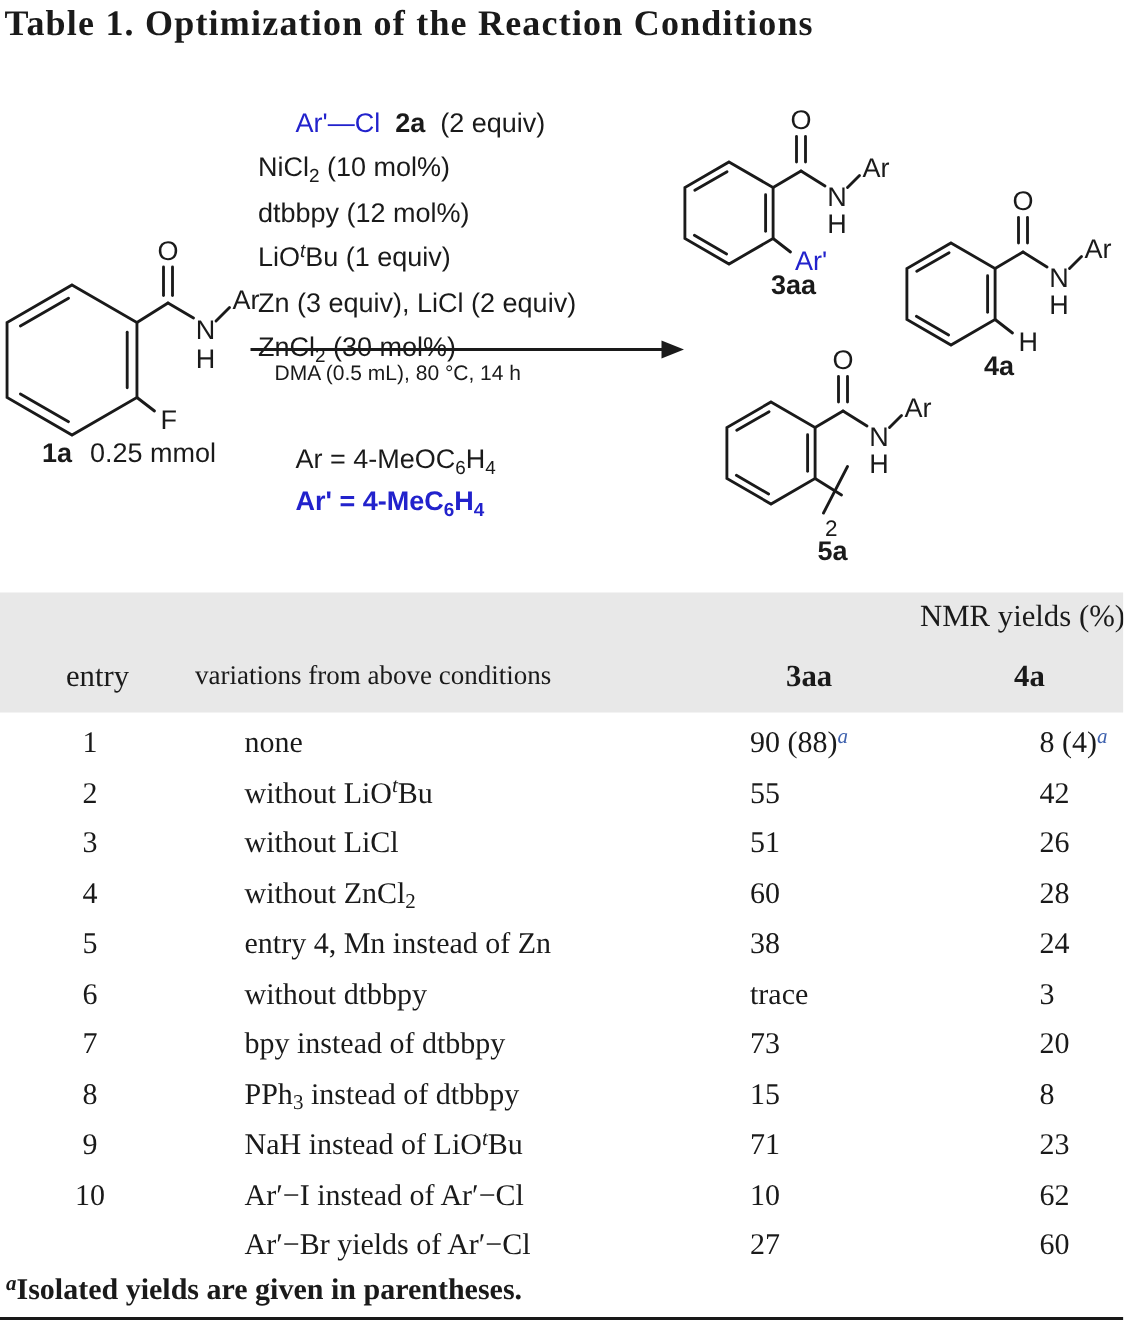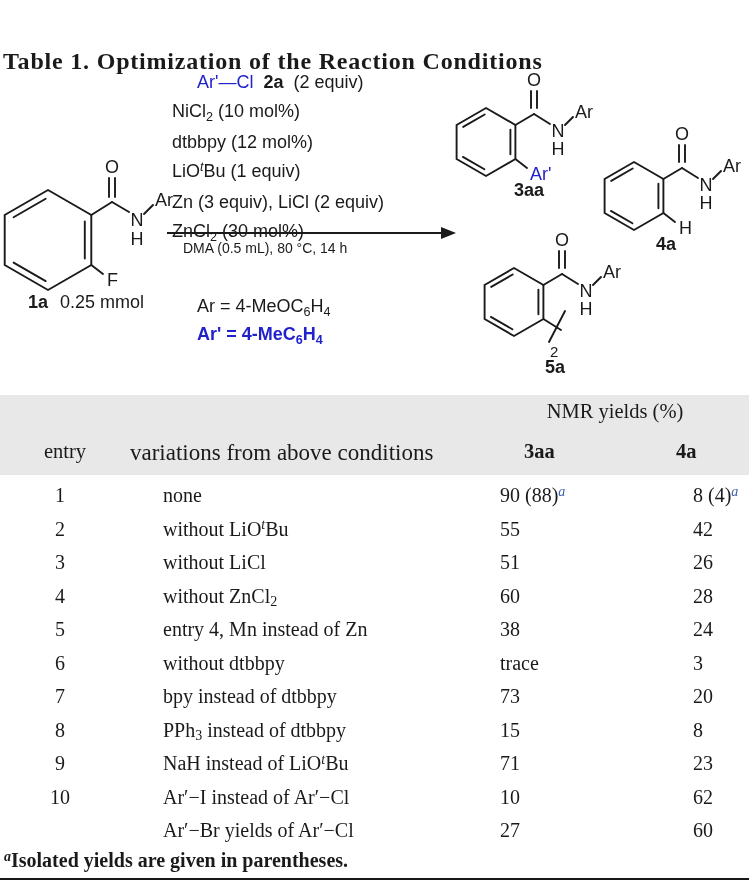--- a/index.html
+++ b/index.html
@@ -1,21 +1,21 @@
 <!DOCTYPE html>
 <html style="--blue: #2222cc; --fnblue: #3f62ae; --hdrbg: #e8e8e8; --ink: #1a1a1a; --rule: #181818;"><head>
 <meta charset="utf-8">
 <style>
   :root{
     --blue:#2222cc; --fnblue:#3f62ae; --hdrbg:#e8e8e8; --ink:#1a1a1a; --rule:#181818;
   }
   html,body{margin:0;padding:0;background:#fff;}
   .page{position:relative;width:749px;height:886px;background:#fff;overflow:hidden;
         font-family:"Liberation Serif",serif;color:var(--ink);}
-  .title{position:absolute;left:3px;top:3px;font-size:24px;font-weight:bold;letter-spacing:0.8px;white-space:nowrap;margin-top:45px;}
+  .title{position:absolute;left:3px;top:3px;font-size:24px;font-weight:bold;letter-spacing:0.8px;white-space:nowrap;}
   
   .scheme{position:absolute;left:0;top:0;width:749px;height:395px;}
   .conditions{position:absolute;left:172px;top:68px;}
   .cond-line{font-size:18px;line-height:29px;white-space:nowrap;font-family:"Liberation Sans","DejaVu Sans",sans-serif;}
   .cond-line.indent{padding-left:25px;}
   .below-arrow{position:absolute;left:183px;top:240px;font-size:14px;white-space:nowrap;
                font-family:"Liberation Sans","DejaVu Sans",sans-serif;}
   .defs{position:absolute;left:197px;top:293px;font-family:"Liberation Sans","DejaVu Sans",sans-serif;
         font-size:18px;line-height:26px;}
   .def-line{white-space:nowrap;}
@@ -33,23 +33,23 @@
   .struct{position:absolute;}
   .struct line,.struct path{stroke:var(--ink);stroke-width:1.9;fill:none;stroke-linecap:round;}
   .struct text{font-family:"Liberation Sans","DejaVu Sans",sans-serif;font-size:18px;fill:var(--ink);stroke:none;}
   .struct text.small{font-size:15px;}
   .struct text.blue-t{fill:var(--blue);}
   .arrow{position:absolute;left:165px;top:226px;}
   .arrow polygon{fill:var(--ink);stroke:none;}
   .arrow line{stroke:var(--ink);stroke-width:2;}
   
   .thead{position:absolute;left:0;top:395px;width:749px;height:80px;background:var(--hdrbg);}
-  .th-yields{position:absolute;left:480px;top:5px;width:270px;text-align:center;font-size:20.5px;}
+  .th-yields{position:absolute;left:480px;top:5px;width:270px;text-align:right;font-size:20.5px;}
   .th-entry{position:absolute;left:20px;top:45px;width:90px;text-align:center;font-size:20.5px;}
-  .th-var{position:absolute;left:130px;top:45px;font-size:23px;white-space:nowrap;}
+  .th-var{position:absolute;left:130px;top:45px;font-size:18px;white-space:nowrap;}
   .th-3aa{position:absolute;left:524px;top:45px;font-size:20.5px;font-weight:bold;}
   .th-4a{position:absolute;left:676px;top:45px;font-size:20.5px;font-weight:bold;}
   .tbody{position:absolute;left:0;top:479px;width:749px;}
   .row{position:relative;height:33.5px;font-size:20px;line-height:33.5px;}
   .row .c1{position:absolute;left:20px;width:80px;text-align:center;}
   .row .c2{position:absolute;left:163px;white-space:nowrap;}
   .row .c3{position:absolute;left:500px;white-space:nowrap;}
   .row .c4{position:absolute;left:693px;white-space:nowrap;}
   .footnote{position:absolute;left:4px;top:846px;font-size:20px;line-height:28px;white-space:nowrap;font-weight:bold;}
   .bottom-rule{position:absolute;left:0;top:878px;width:749px;height:2px;background:var(--rule);}

